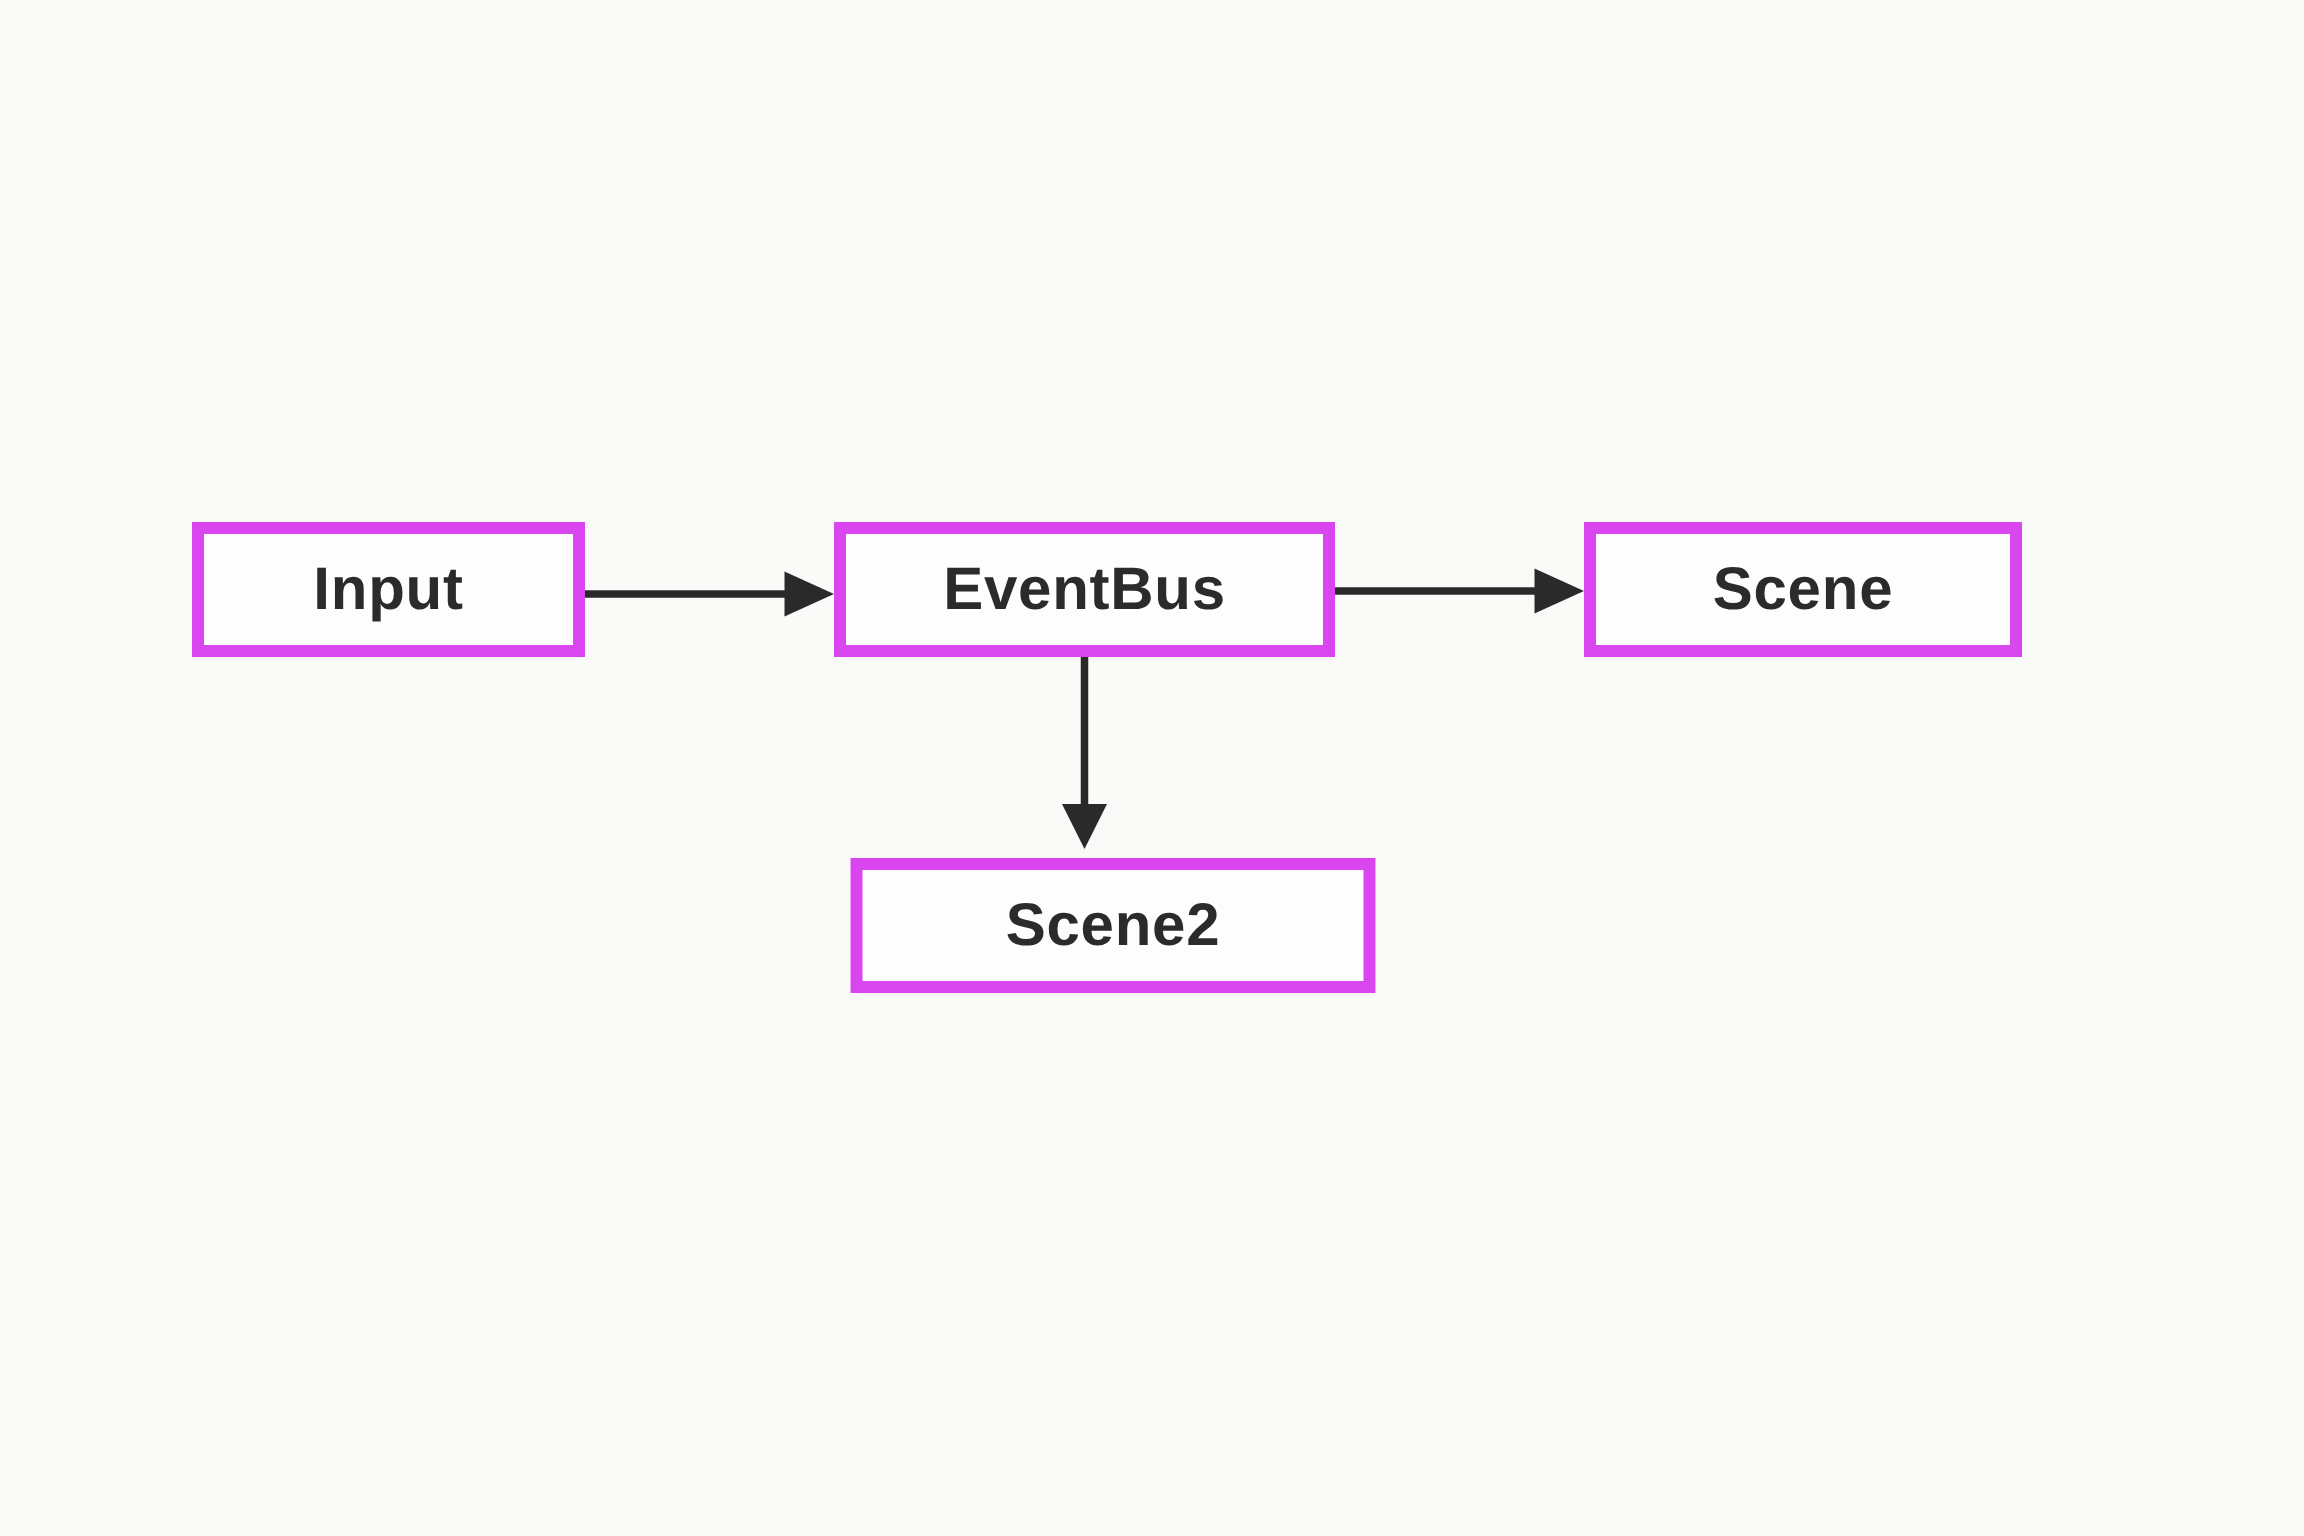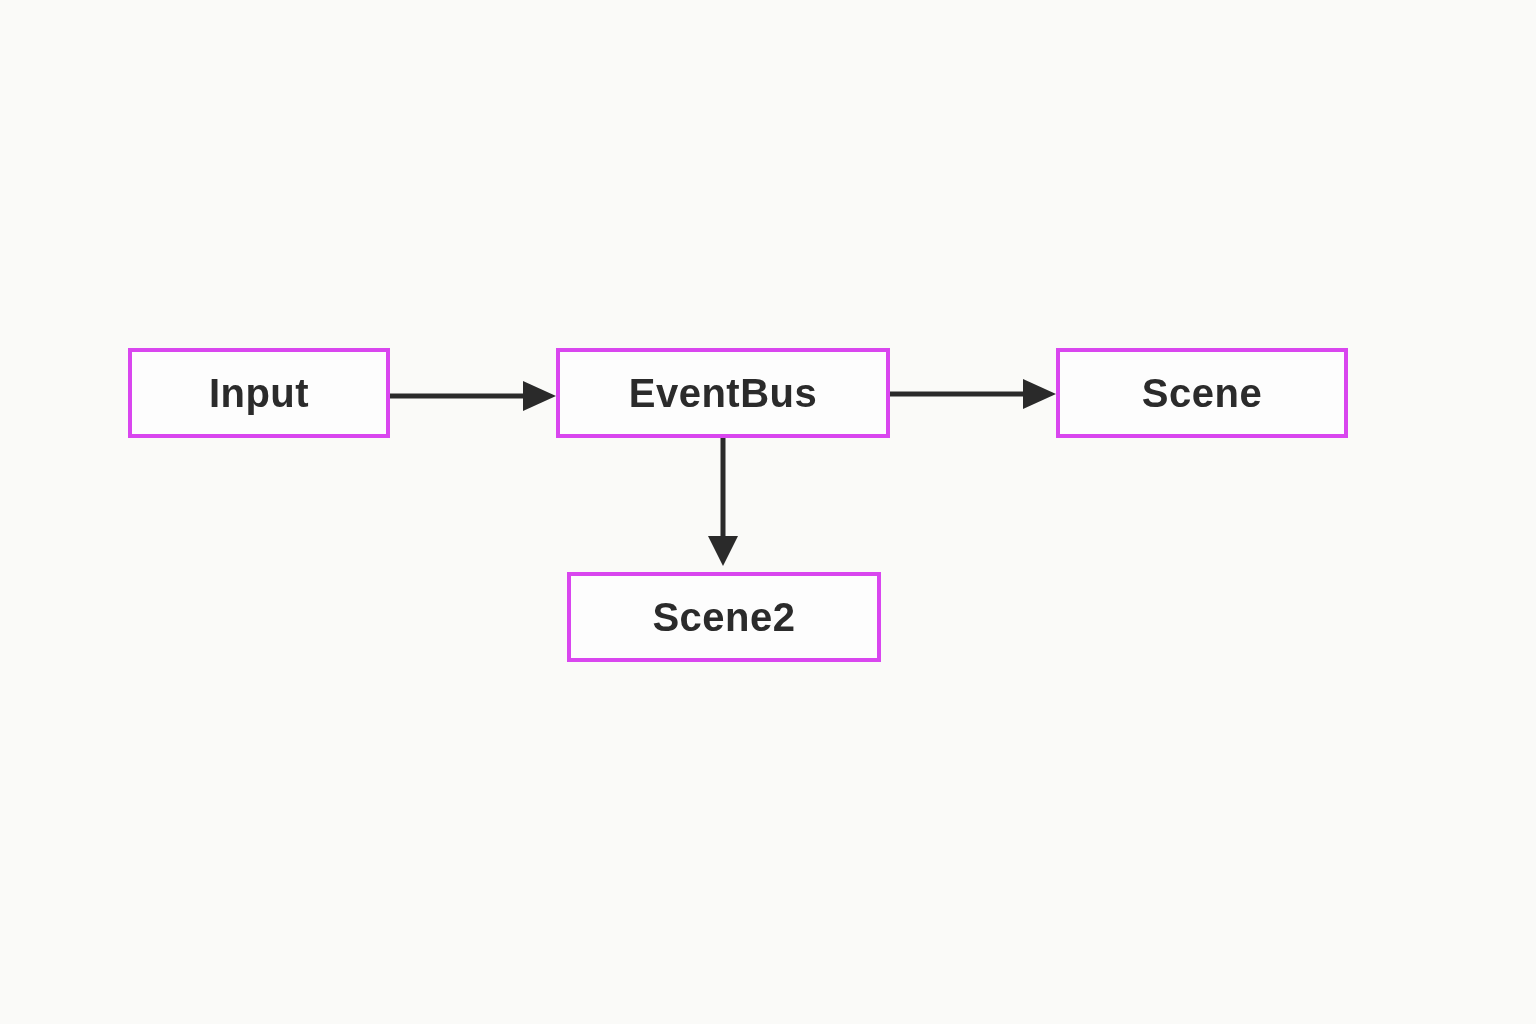--- a/index.html
+++ b/index.html
@@ -25,36 +25,36 @@
     position: absolute;
     left: 0;
     top: 0;
     width: 1536px;
     height: 1024px;
   }
   .node {
     position: absolute;
     box-sizing: border-box;
     background: #fdfdfd;
-    border: 4px solid #d946ef;
+    border: 8px solid #d946ef;
     display: flex;
     align-items: center;
     justify-content: center;
   }
   .node-label {
     color: #2b2b2b;
     font-size: 40px;
     font-weight: 700;
     letter-spacing: 0.5px;
     white-space: nowrap;
   }
   .node-input    { left: 128px;  top: 348px; width: 262px; height: 90px; }
   .node-eventbus { left: 556px;  top: 348px; width: 334px; height: 90px; }
   .node-scene    { left: 1056px; top: 348px; width: 292px; height: 90px; }
-  .node-scene2   { left: 567px;  top: 572px; width: 314px; height: 90px; }
+  .node-scene2   { left: 567px;  top: 572px; width: 350px; height: 90px; }
 </style>
 </head>
 <body>
 
 <div class="canvas">
 
   <svg class="edges-layer" width="1536" height="1024" viewBox="0 0 1536 1024" xmlns="http://www.w3.org/2000/svg">
 
     <g>
       <line x1="390" y1="396" x2="530" y2="396" stroke="#2a2a2a" stroke-width="5"></line>

